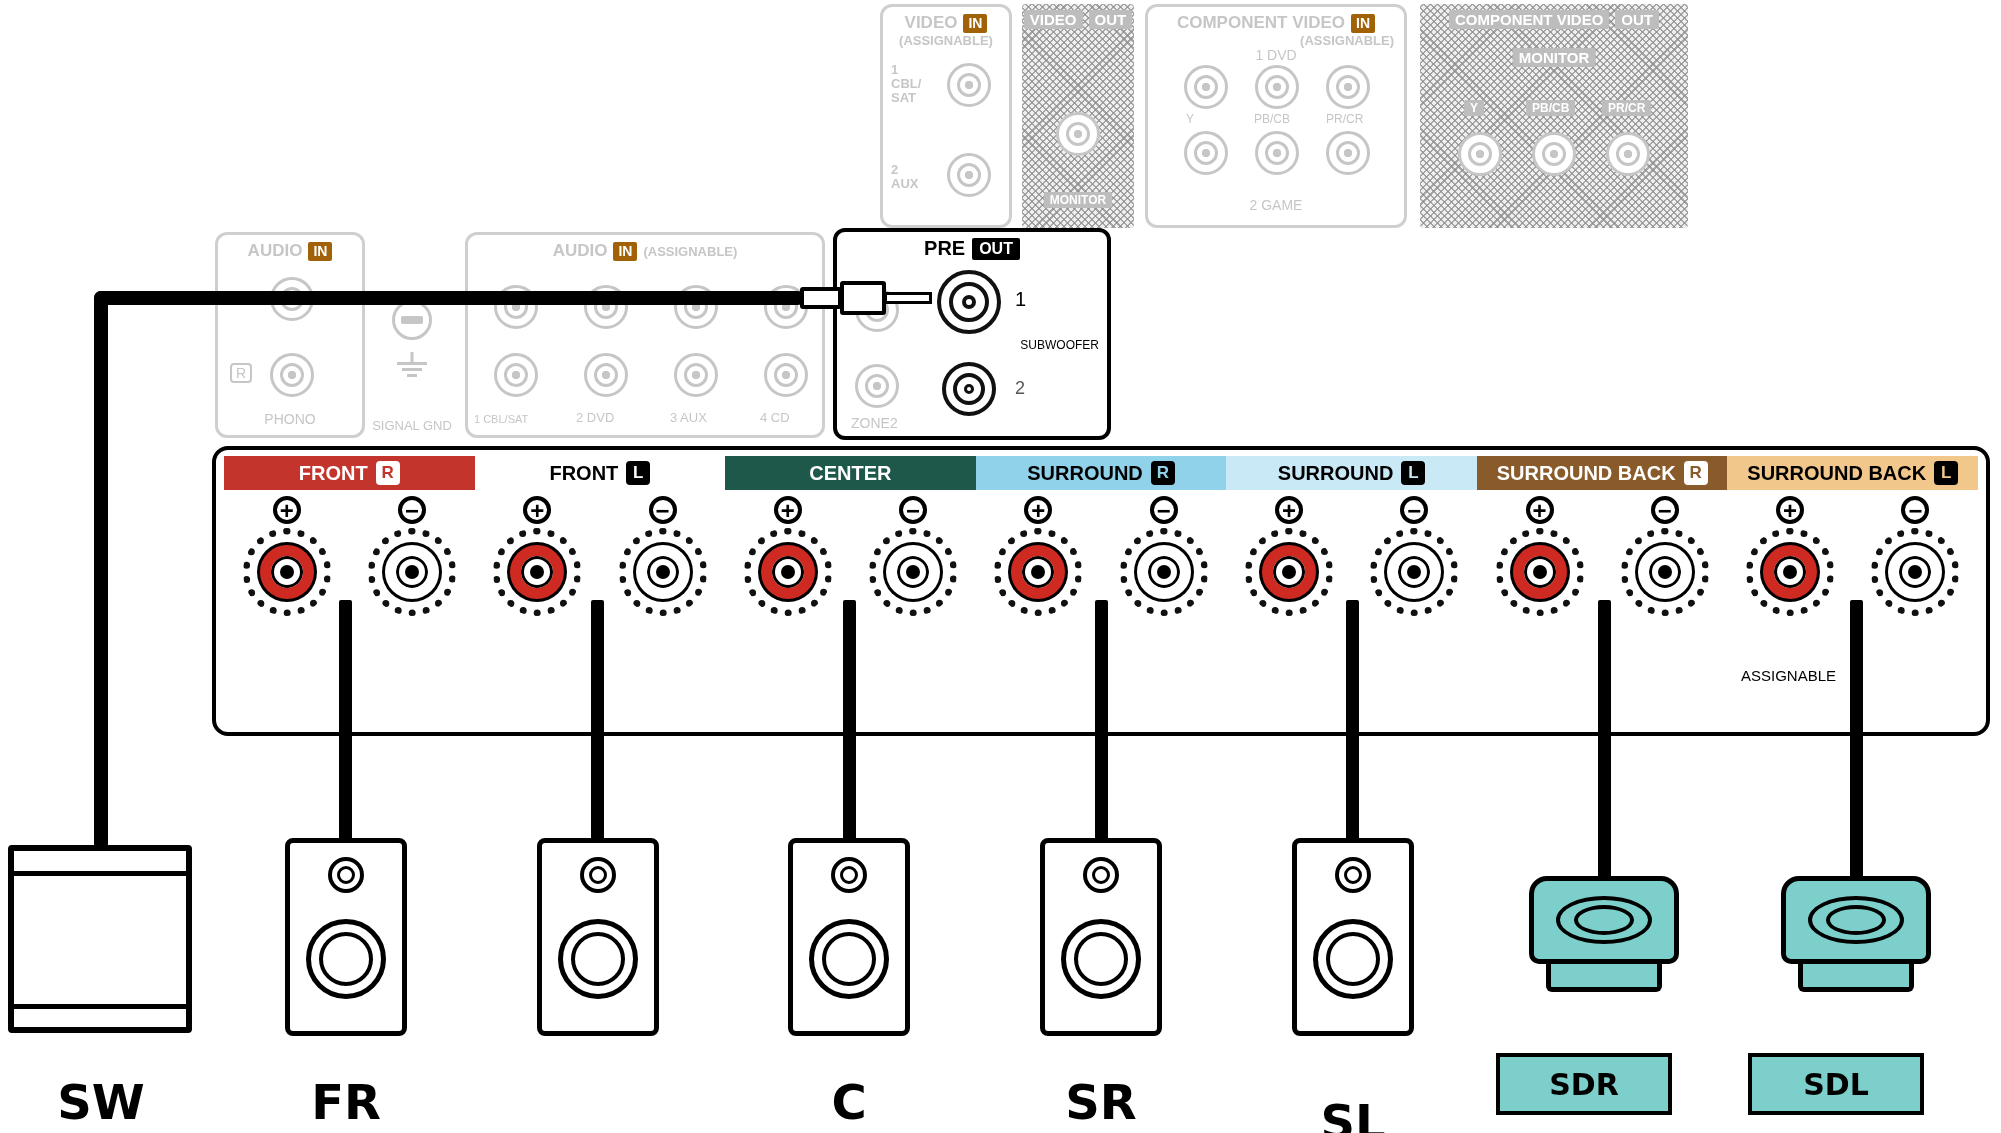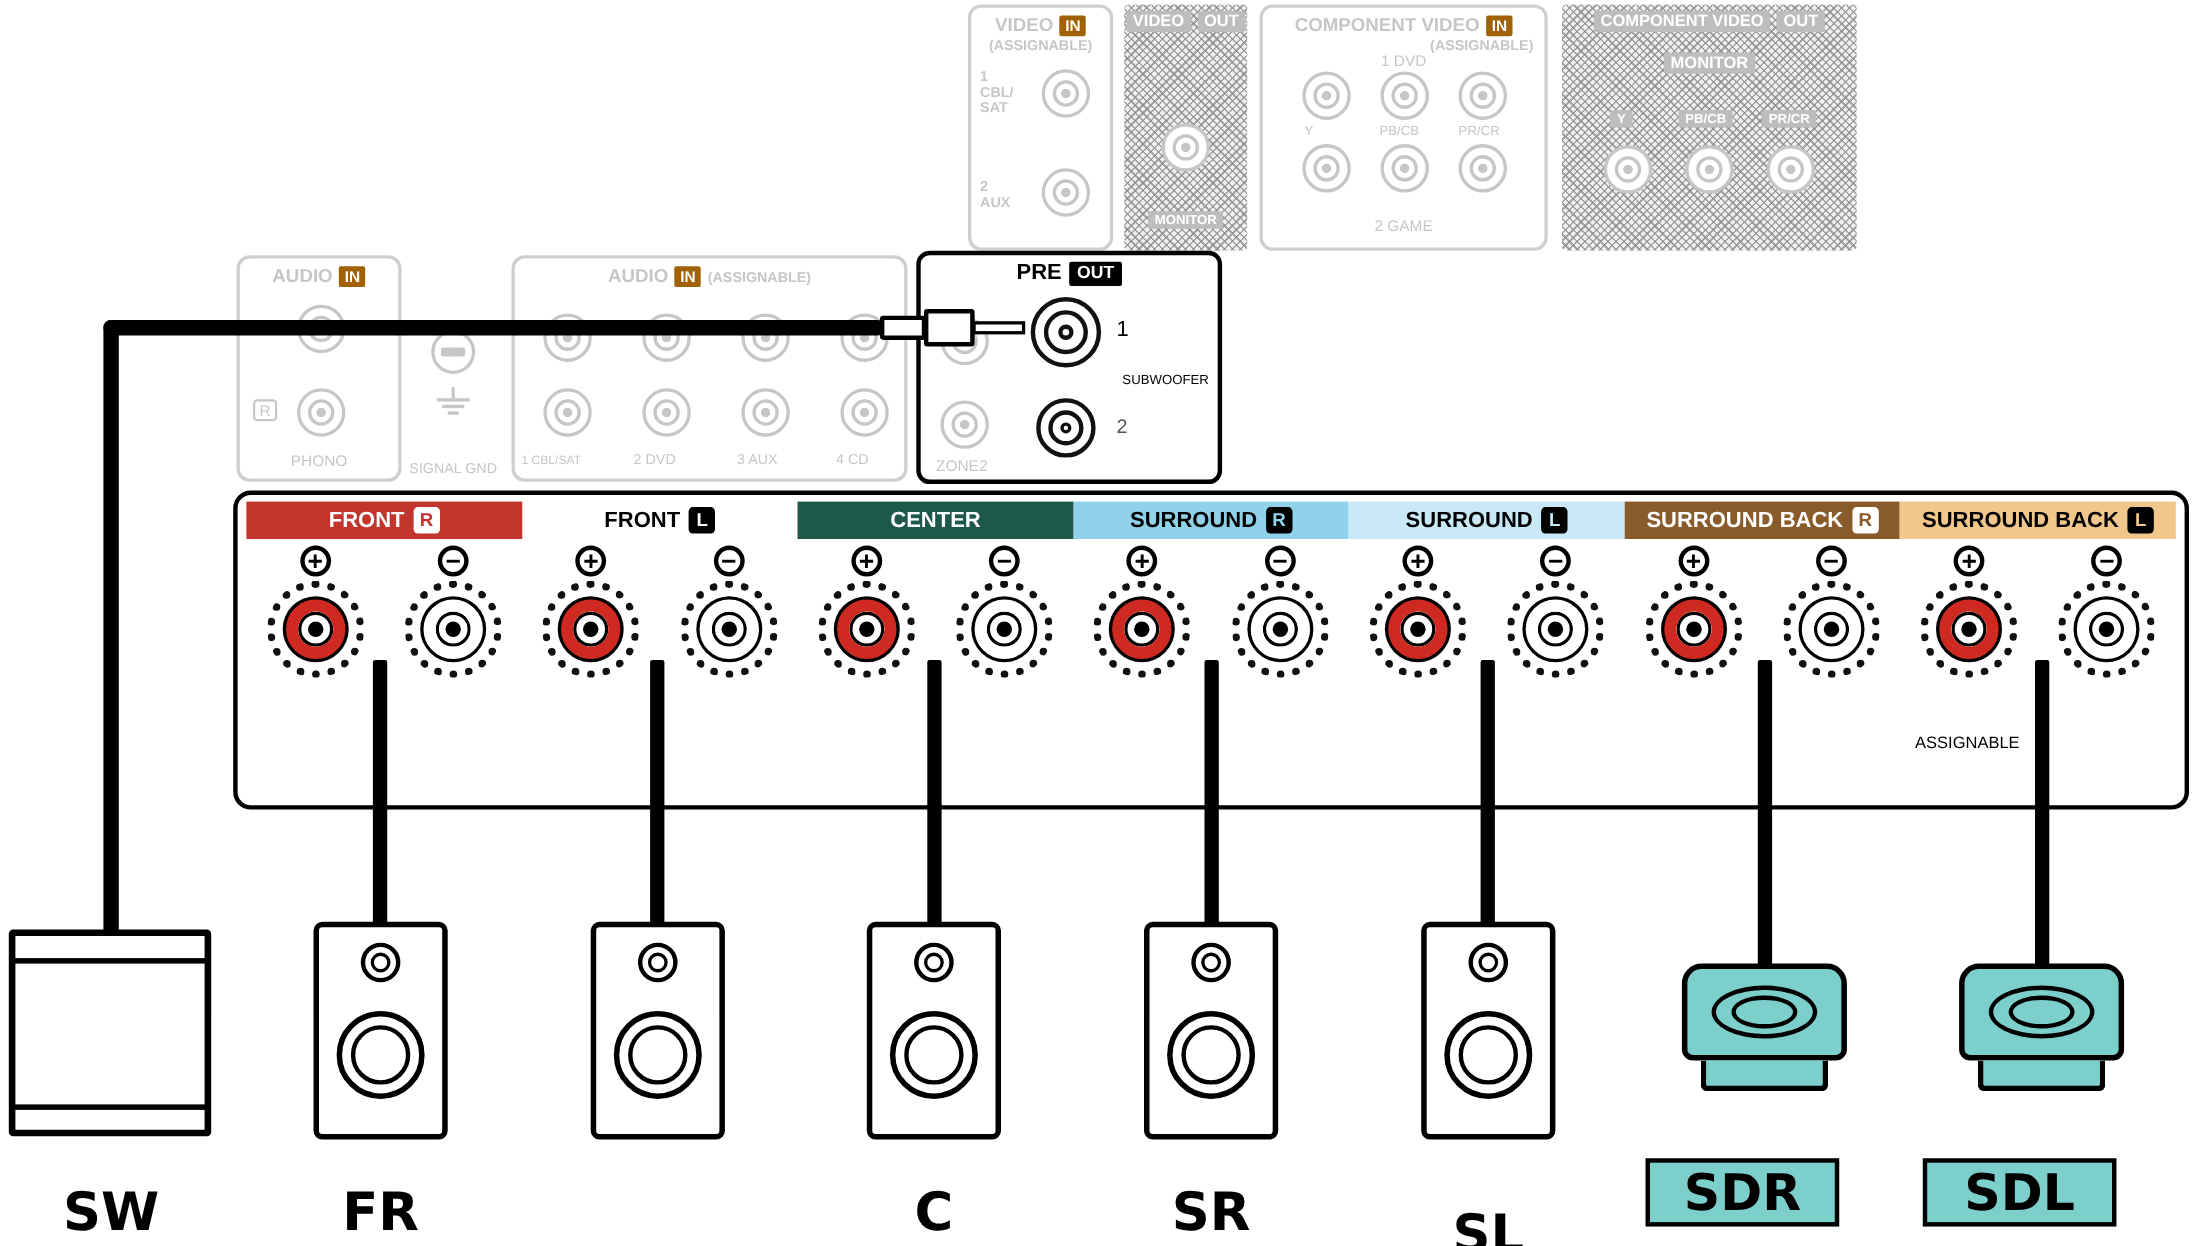--- a/index.html
+++ b/index.html
@@ -103,21 +103,21 @@
           display:flex; align-items:center; justify-content:center; }
   .t-e1{ width:96px; height:48px; border:4px solid #000; border-radius:50%;
          display:flex; align-items:center; justify-content:center; }
   .t-e1::after{ content:""; width:52px; height:22px; border:4px solid #000; border-radius:50%; }
   .t-base{ width:116px; height:28px; background:#7CCFCB; border:5px solid #000; border-top:none;
            margin:0 auto; border-radius:0 0 6px 6px; }
   
   .lab{ position:absolute; top:1074px; width:200px; text-align:center;
         font-weight:bold; font-size:48px; color:#000; font-family:"DejaVu Sans","Liberation Sans",sans-serif;}
   .tealbox{ position:absolute; top:1053px; width:176px; height:62px; background:#7CCFCB; border:4px solid #000;
-            display:flex; align-items:center; justify-content:center; font-weight:bold; font-size:46px;
+            display:flex; align-items:center; justify-content:center; font-weight:bold; font-size:30px;
             font-family:"DejaVu Sans","Liberation Sans",sans-serif;}
 </style>
 </head>
 <body>
 
 <div class="stage">
 
   <div class="gpanel" style="left:880px;top:4px;width:132px;height:224px;">
     <div class="ghead">
       <span>VIDEO</span>

